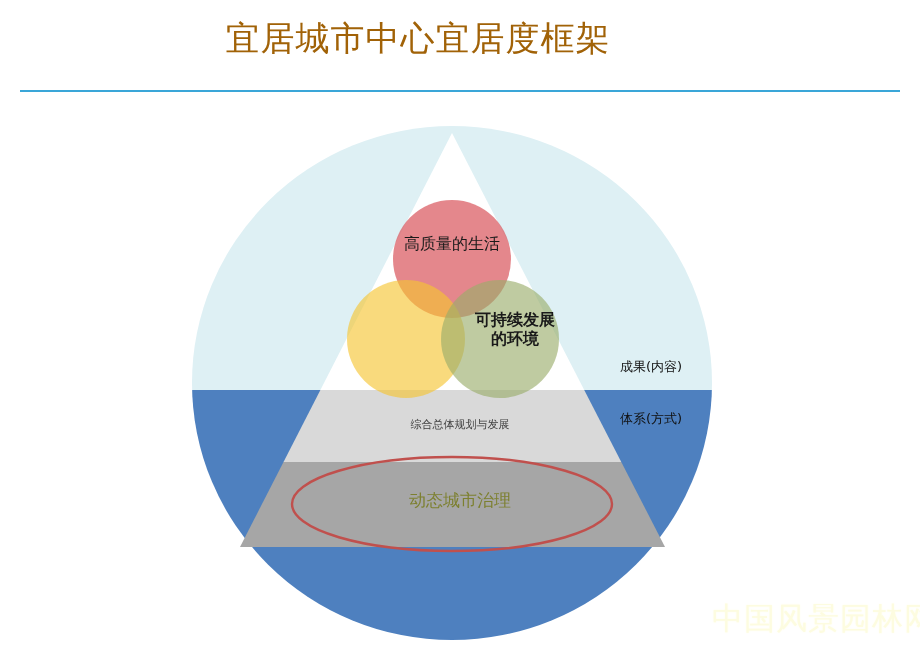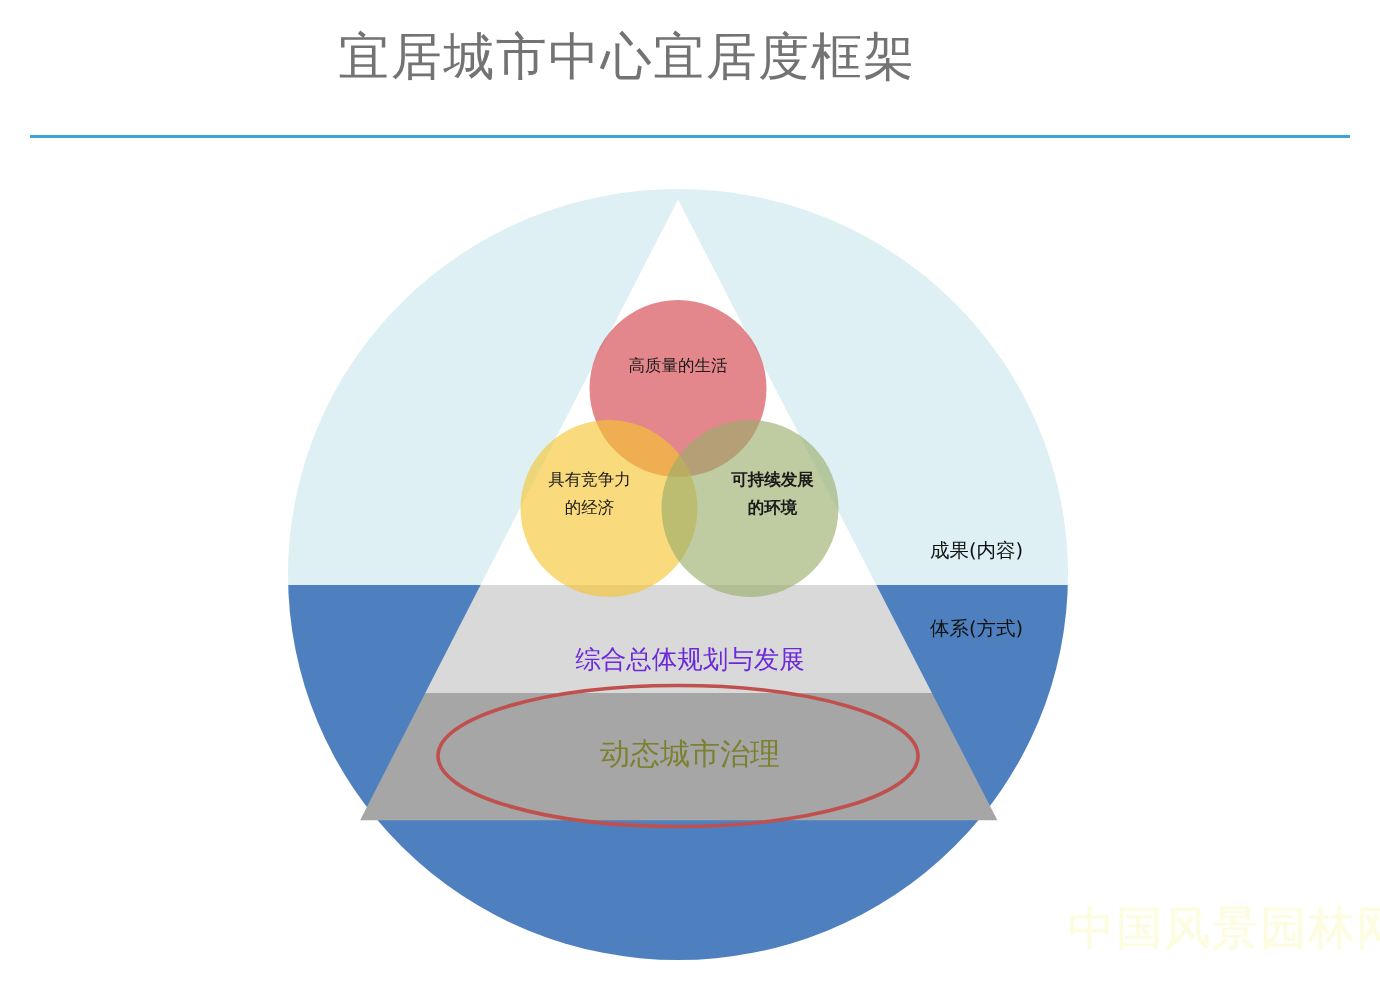--- a/index.html
+++ b/index.html
@@ -27,21 +27,21 @@
     top: 0;
     width: 920px;
     height: 100px;
   }
   #page-title {
     position: absolute;
     left: 0;
     top: 16px;
     width: 836px;
     text-align: center;
-    color: #737373;
+    color: #a16207;
     font-size: 34px;
     font-weight: normal;
     letter-spacing: 1px;
     font-family: "DejaVu Sans", "Liberation Sans", sans-serif;
     line-height: 44px;
     white-space: nowrap;
   }
   #title-rule {
     position: absolute;
     left: 20px;
@@ -60,39 +60,39 @@
   }
   #diagram svg {
     display: block;
   }
   .dlabel {
     position: absolute;
     white-space: nowrap;
     font-family: "DejaVu Sans", "Liberation Sans", sans-serif;
   }
   .venn-label {
-    font-size: 11px;
+    font-size: 16px;
     color: #1a1a1a;
     text-align: center;
     line-height: 19px;
   }
   #label-quality  { left: 386px; top: 234px; width: 132px; }
   #label-economy  { left: 338px; top: 310px; width: 110px; }
   #label-environ  { left: 460px; top: 310px; width: 110px; font-weight: bold; }
 
   #label-planning {
-    left: 330px; top: 428px; width: 260px;
-    text-align: center;
-    font-size: 17px;
-    color: #6d28d9;
+    left: 330px; top: 417px; width: 260px;
+    text-align: center;
+    font-size: 11px;
+    color: #404040;
   }
   #label-governance {
     left: 330px; top: 489px; width: 260px;
     text-align: center;
-    font-size: 20px;
+    font-size: 17px;
     color: #7d8030;
   }
   .side-label {
     font-size: 13px;
     color: #111111;
     left: 620px;
     text-align: right;
   }
   #label-outcome { top: 358px; }
   #label-system  { top: 410px; }
@@ -169,24 +169,20 @@
         <circle cx="500" cy="339" r="59" fill="#9aad6a" fill-opacity="0.63"></circle>
       </g>
 
       <ellipse cx="452" cy="504" rx="160" ry="47" fill="none" stroke="#c0504d" stroke-width="2.4"></ellipse>
     </svg>
 
     <div class="dlabel venn-label" id="label-quality">
       <span>高质量的生活</span>
     </div>
 
-    <div class="dlabel venn-label" id="label-economy">
-      <div>具有竞争力</div>
-      <div>的经济</div>
-    </div>
 
     <div class="dlabel venn-label" id="label-environ">
       <div>可持续发展</div>
       <div>的环境</div>
     </div>
 
     <div class="dlabel" id="label-planning">综合总体规划与发展</div>
 
     <div class="dlabel" id="label-governance">动态城市治理</div>
 

